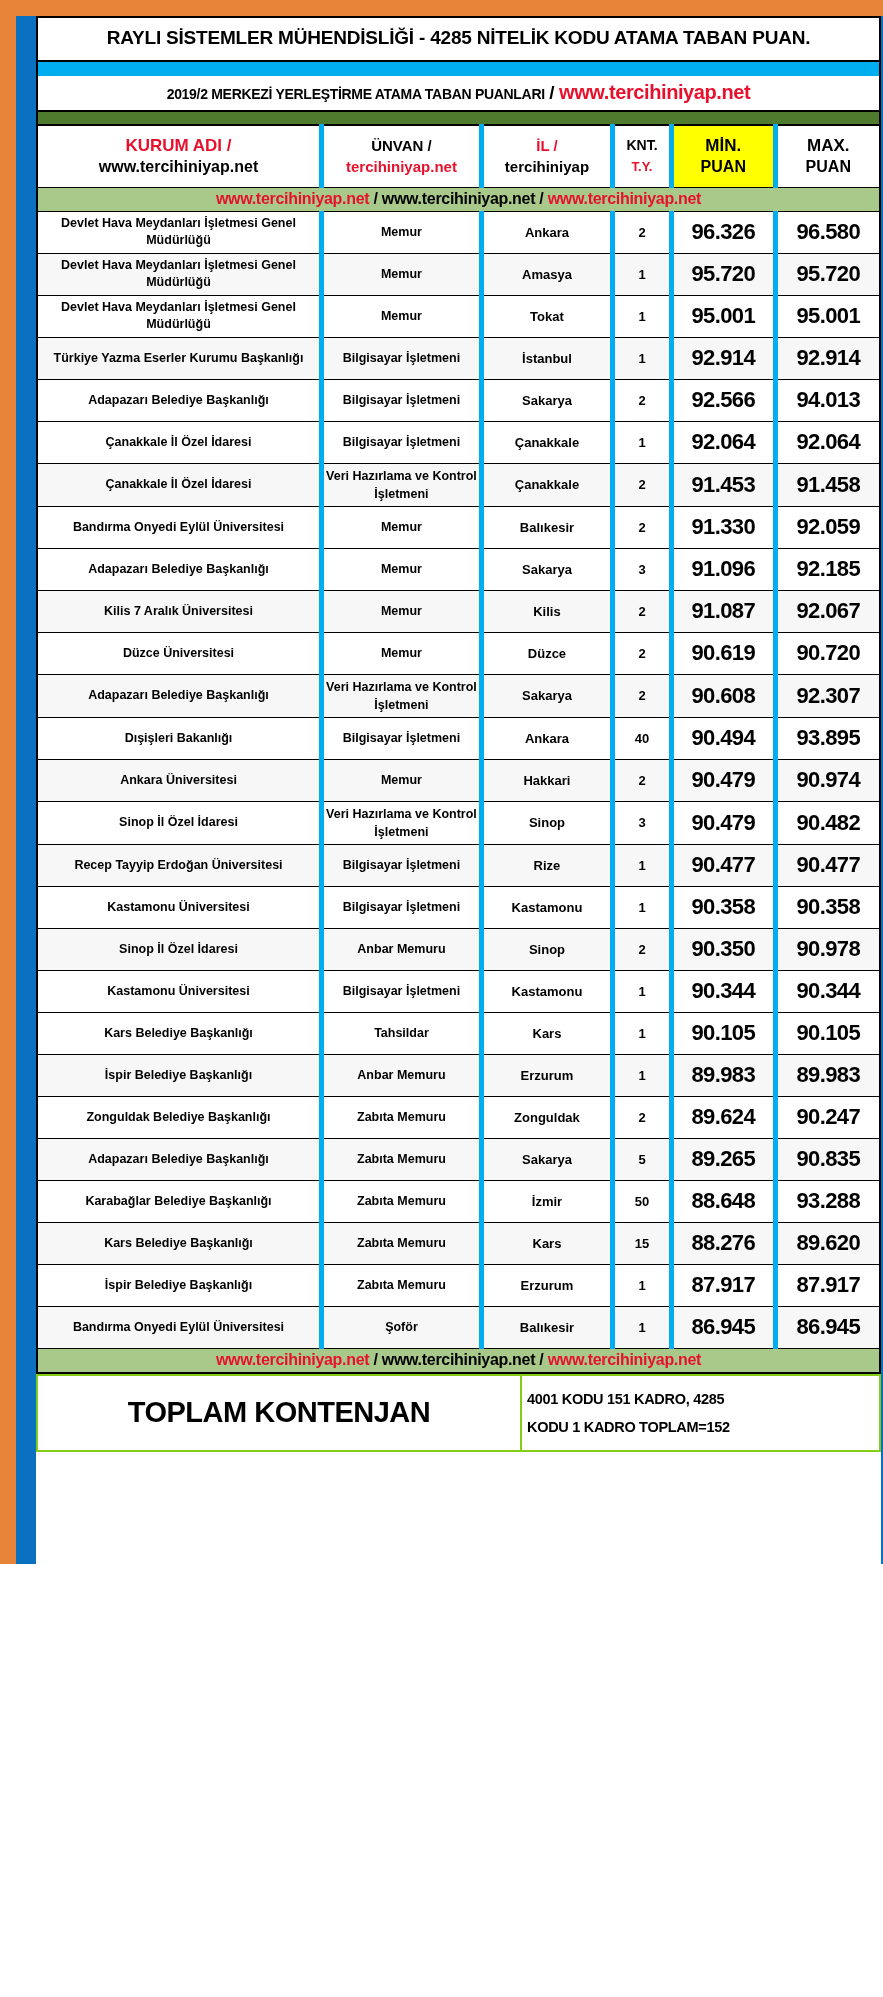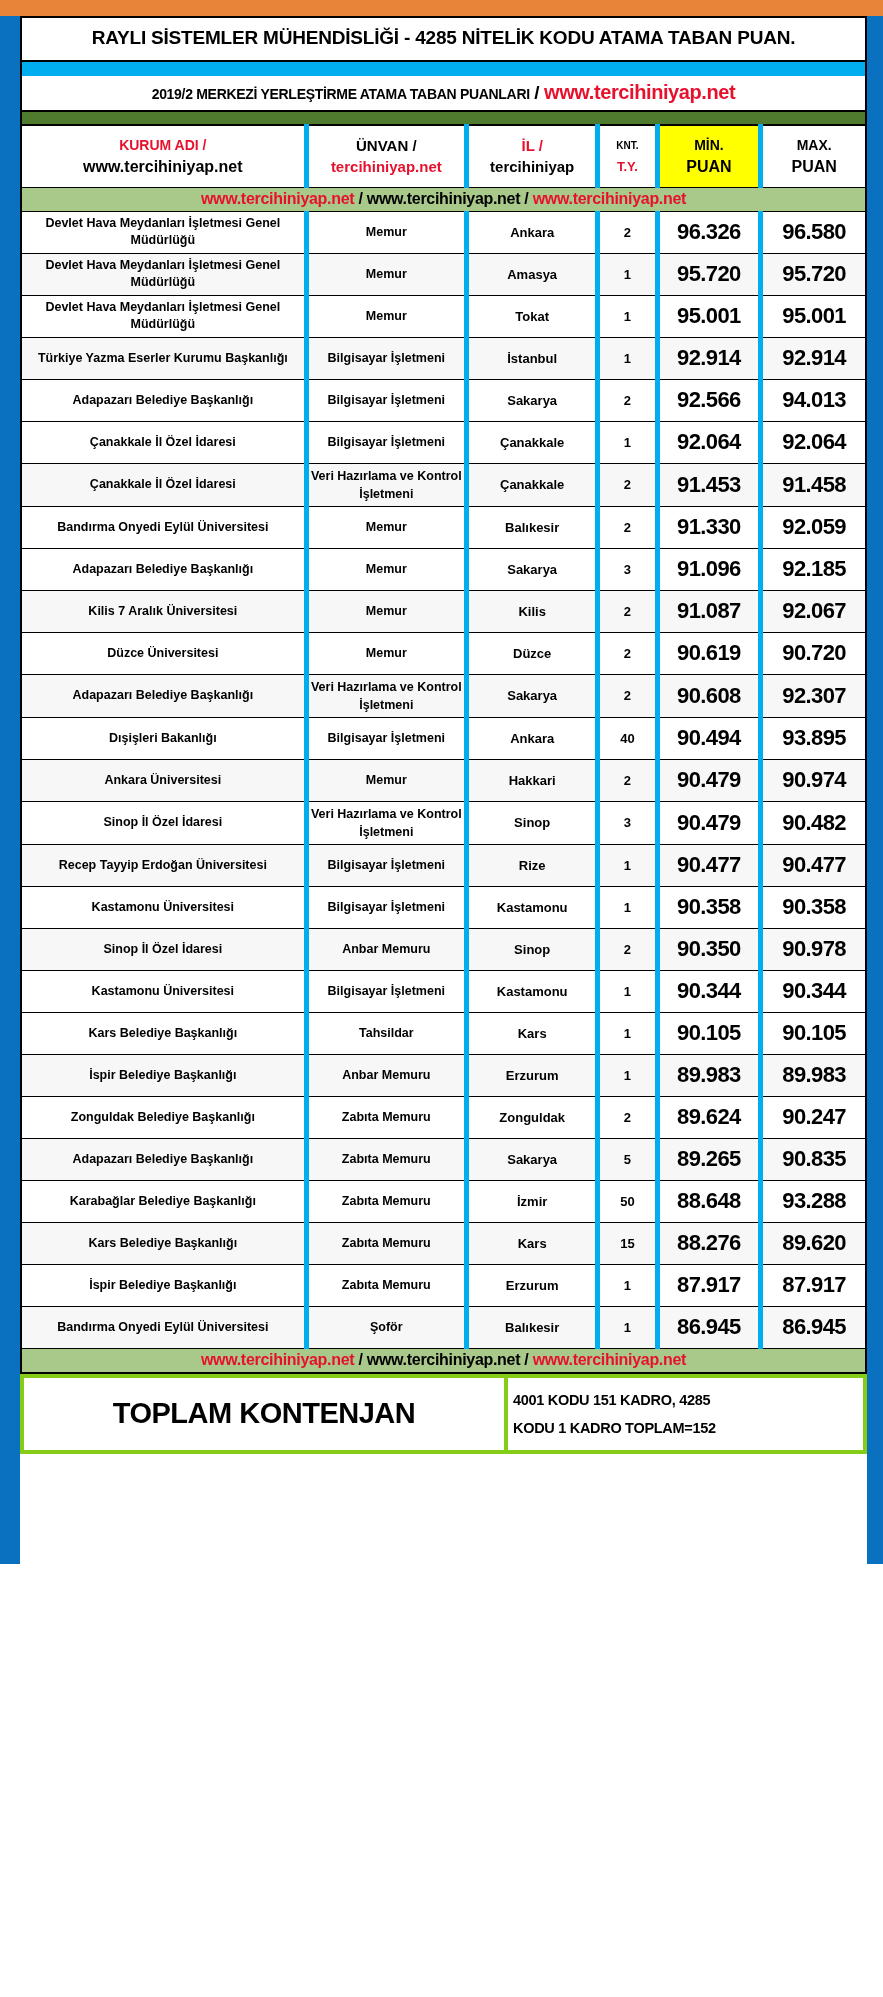--- a/index.html
+++ b/index.html
@@ -10,20 +10,21 @@
     background: #ffffff;
     font-family: "Liberation Sans", sans-serif;
   }
 
   #page {
     position: relative;
     width: 883px;
     height: 1564px;
     background: #E8833A;
     overflow: hidden;
+    padding-left: 16px;
   }
 
   
   .top-strip {
     height: 16px;
     background: #E8833A;
   }
   .bottom-strip {
     height: 18px;
     background: #E8833A;
@@ -125,25 +126,25 @@
   .sep-r { border-right: 5px solid #00AEEF !important; }
 
   
   thead th {
     background: #ffffff;
     font-weight: bold;
     height: 62px;
     line-height: 21px;
     padding: 2px 1px;
   }
-  th .h1 { display: block; font-size: 14px; }
+  th .h1 { display: block; font-size: 17px; }
   th .h2 { display: block; font-size: 16px; }
   th.small .h1 { font-size: 15px; }
   th.small .h2 { font-size: 15px; }
-  th.tiny .h1 { font-size: 10px; }
+  th.tiny .h1 { font-size: 14px; }
   th.tiny .h2 { font-size: 13px; }
   .red { color: #E8112D; }
   .blk { color: #000000; }
   th.minpuan { background: #FFFF00; }
 
   
   tr.promo td {
     background: #A8C98A;
     text-align: center;
     padding: 2px 0 3px 0;
@@ -171,21 +172,21 @@
   td.puan    { font-size: 22px; letter-spacing: -0.6px; }
 
   
   .footer-table {
     border-collapse: collapse;
     width: 100%;
     table-layout: fixed;
     border: 2px solid #000;
     border-top: none;
   }
-  .footer-table td { border: 4px solid #84cc16; }
+  .footer-table td { border: 2px solid #84cc16; }
   td.toplam {
     background: #ffffff;
     text-align: center;
     font-size: 29px;
     font-weight: bold;
     letter-spacing: -0.5px;
     height: 76px;
     color: #000;
   }
   td.kadro {

